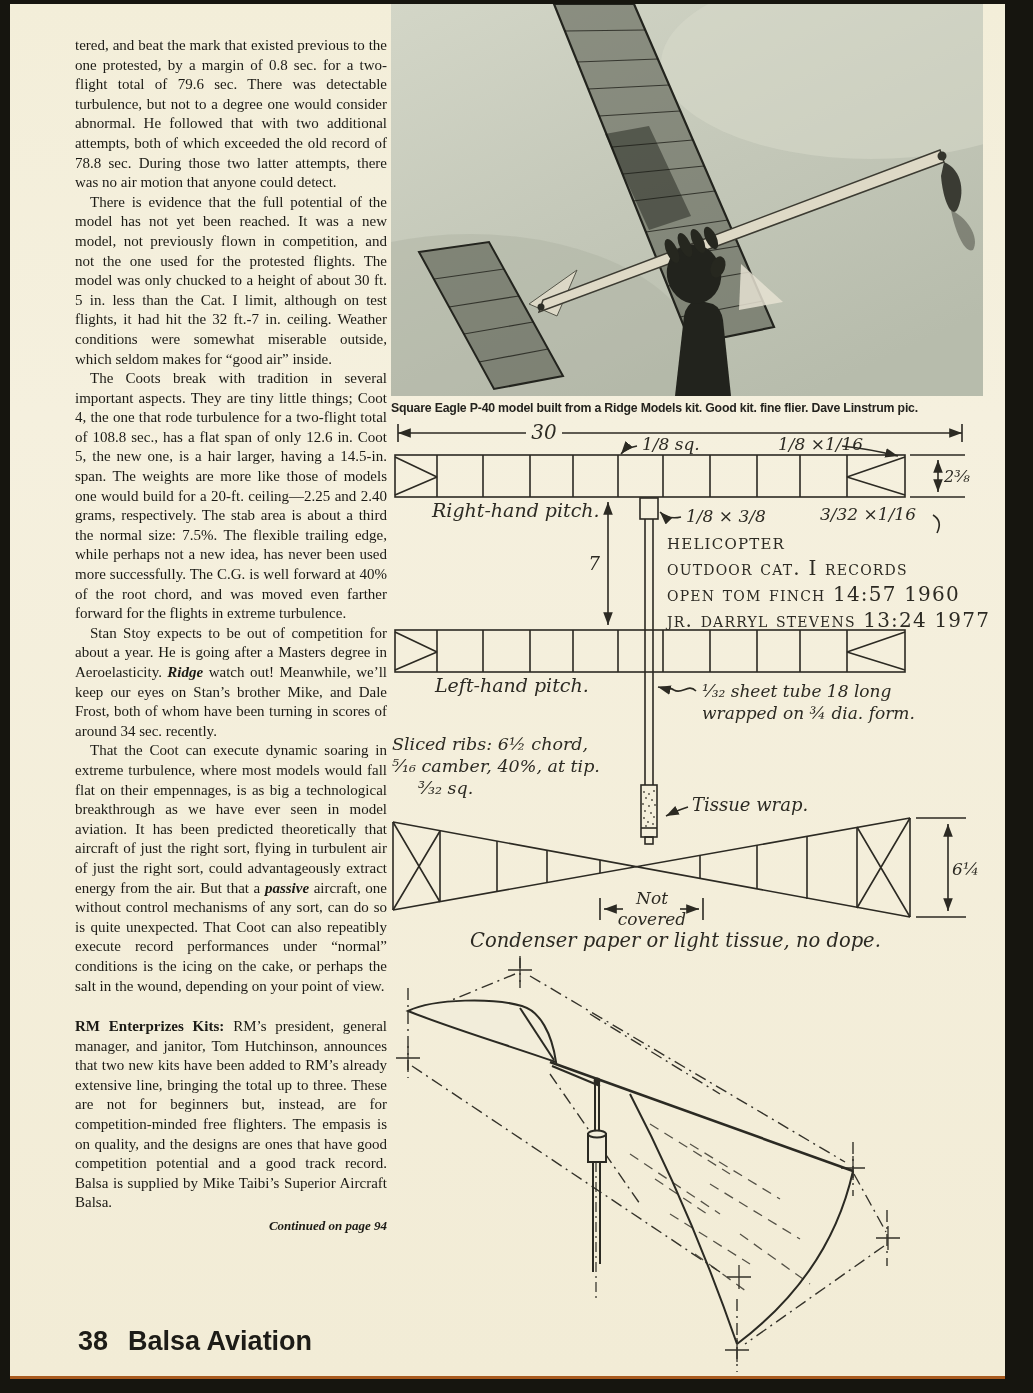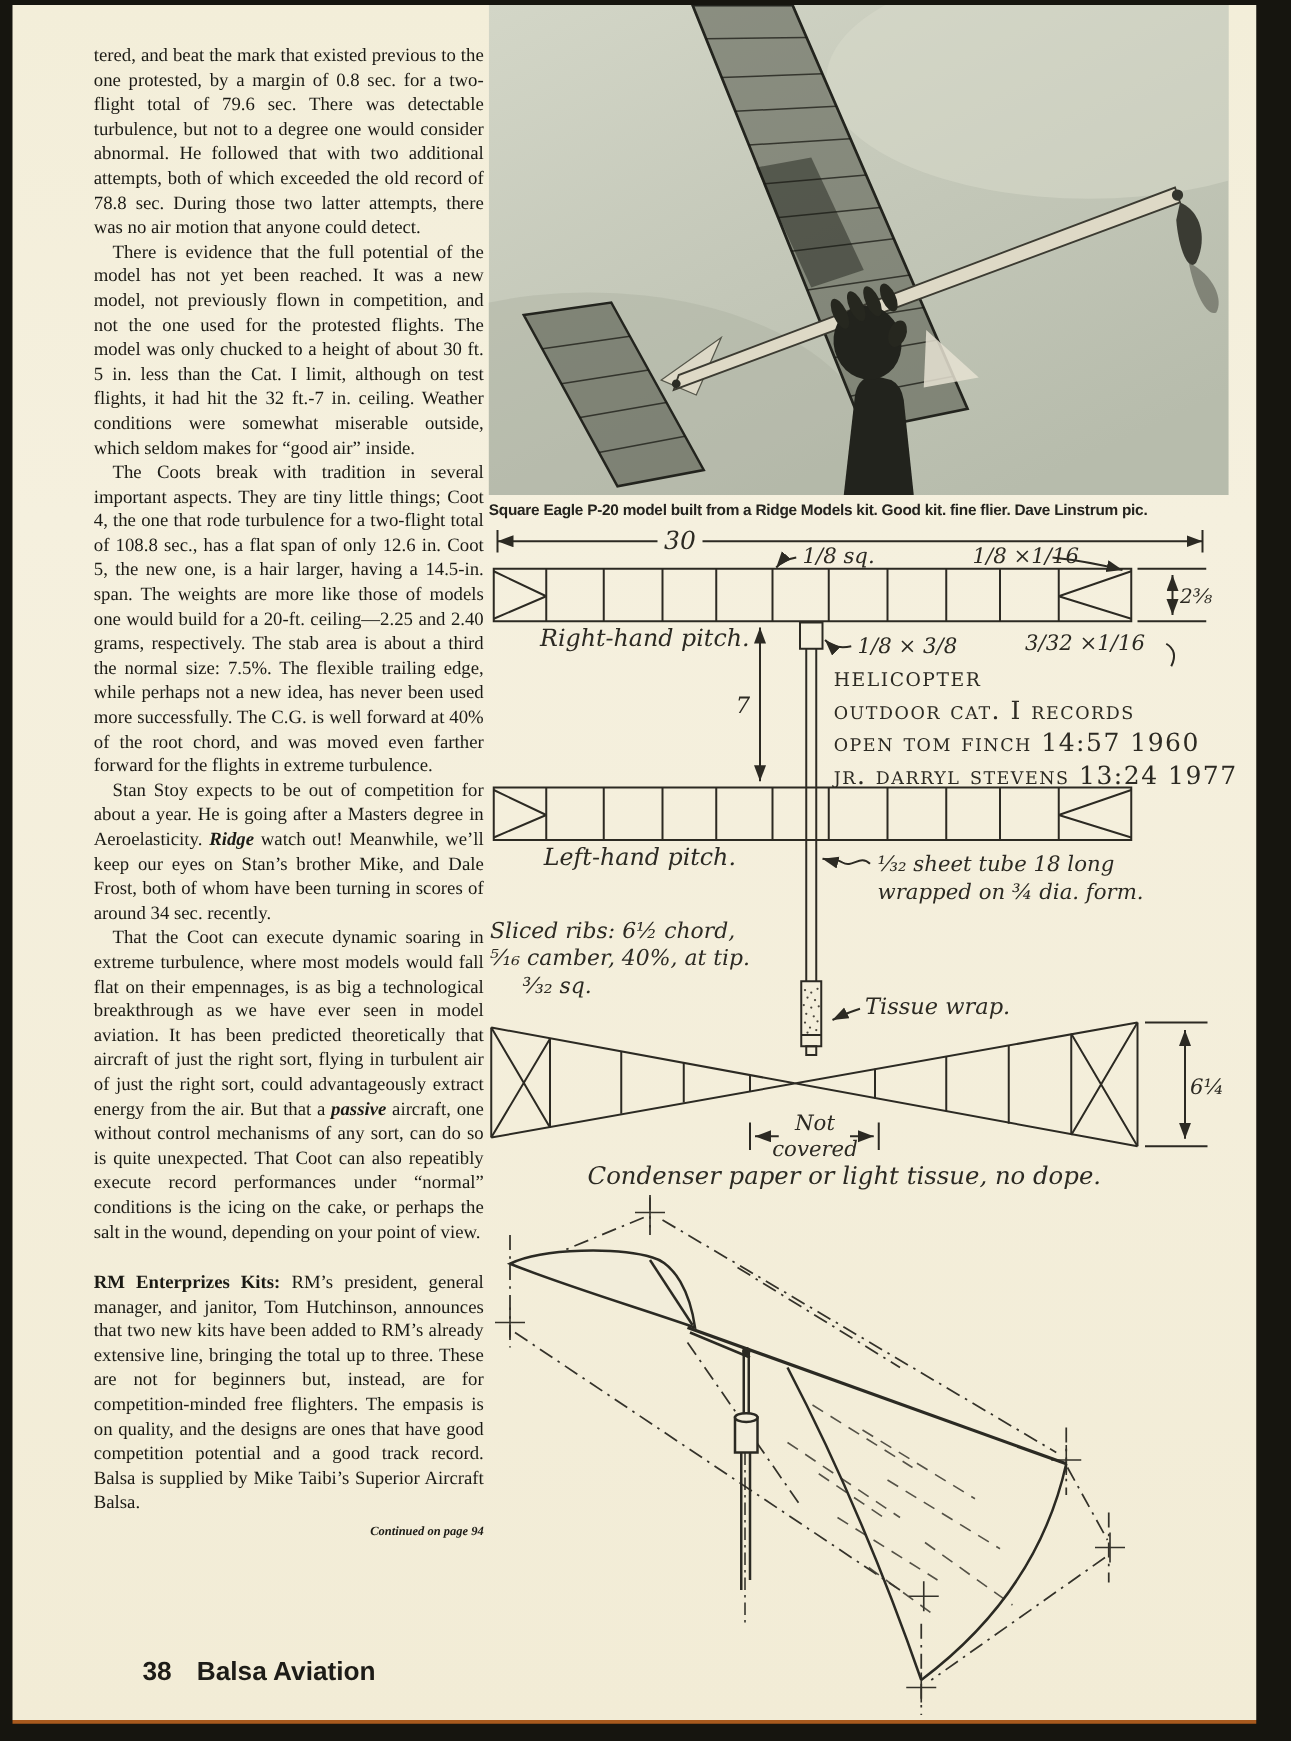--- a/index.html
+++ b/index.html
@@ -22,27 +22,27 @@
     font-size:15px;line-height:19.6px;color:#1b1a15;
     text-align:justify;
   }
   .article p{margin:0;}
   .article p.ind{text-indent:15px;}
   .article p.rm{margin-top:21px;}
   .article .em{font-style:italic;font-weight:bold;}
   .article .lead{font-weight:bold;}
   .continued{
     text-align:right;font-style:italic;font-weight:bold;
-    font-size:10px;margin-top:3px;
+    font-size:13px;margin-top:3px;
   }
   .footer{
     position:absolute;left:68px;top:1322px;width:320px;
     font-family:"Liberation Sans", sans-serif;
-    font-weight:bold;font-size:21px;color:#1d1c17;
-    display:flex;gap:20px;align-items:baseline;margin-left:36px;
+    font-weight:bold;font-size:27px;color:#1d1c17;
+    display:flex;gap:20px;align-items:baseline;
   }
   
   .photo-wrap{position:absolute;left:381px;top:0;width:592px;height:392px;}
   .caption{
     position:absolute;left:381px;top:397px;width:600px;
     font-family:"Liberation Sans", sans-serif;
     font-weight:bold;font-size:12.3px;letter-spacing:-0.2px;color:#24231e;
   }
   
   .plan-svg{position:absolute;left:380px;top:416px;}
@@ -116,21 +116,21 @@
         <ellipse cx="303" cy="270" rx="27" ry="30" transform="rotate(-15 303 270)"></ellipse>
         <ellipse cx="281" cy="247" rx="5.5" ry="13" transform="rotate(-25 281 247)" fill="#26271f"></ellipse>
         <ellipse cx="294" cy="241" rx="5.5" ry="13" transform="rotate(-25 294 241)" fill="#26271f"></ellipse>
         <ellipse cx="307" cy="237" rx="5.5" ry="13" transform="rotate(-25 307 237)" fill="#26271f"></ellipse>
         <ellipse cx="320" cy="234" rx="5.5" ry="12" transform="rotate(-25 320 234)" fill="#26271f"></ellipse>
         <ellipse cx="327" cy="263" rx="7" ry="11" transform="rotate(20 327 263)" fill="#26271f"></ellipse>
       </g>
     </svg>
   </div>
 
-  <div class="caption">Square Eagle P-20 model built from a Ridge Models kit. Good kit. fine flier. Dave Linstrum pic.</div>
+  <div class="caption">Square Eagle P-40 model built from a Ridge Models kit. Good kit. fine flier. Dave Linstrum pic.</div>
 
   <div class="article">
     <p>tered, and beat the mark that existed previous to the one protested, by a margin of 0.8 sec. for a two-flight total of 79.6 sec. There was detectable turbulence, but not to a degree one would consider abnormal. He followed that with two additional attempts, both of which exceeded the old record of 78.8 sec. During those two latter attempts, there was no air motion that anyone could detect.</p>
     <p class="ind">There is evidence that the full potential of the model has not yet been reached. It was a new model, not previously flown in competition, and not the one used for the protested flights. The model was only chucked to a height of about 30 ft. 5 in. less than the Cat. I limit, although on test flights, it had hit the 32 ft.-7 in. ceiling. Weather conditions were somewhat miserable outside, which seldom makes for “good air” inside.</p>
     <p class="ind">The Coots break with tradition in several important aspects. They are tiny little things; Coot 4, the one that rode turbulence for a two-flight total of 108.8 sec., has a flat span of only 12.6 in. Coot 5, the new one, is a hair larger, having a 14.5-in. span. The weights are more like those of models one would build for a 20-ft. ceiling—2.25 and 2.40 grams, respectively. The stab area is about a third the normal size: 7.5%. The flexible trailing edge, while perhaps not a new idea, has never been used more successfully. The C.G. is well forward at 40% of the root chord, and was moved even farther forward for the flights in extreme turbulence.</p>
     <p class="ind"><span>Stan Stoy expects to be out of competition for about a year. He is going after a Masters degree in Aeroelasticity. </span><span class="em">Ridge</span><span> watch out! Meanwhile, we’ll keep our eyes on Stan’s brother Mike, and Dale Frost, both of whom have been turning in scores of around 34 sec. recently.</span></p>
     <p class="ind"><span>That the Coot can execute dynamic soaring in extreme turbulence, where most models would fall flat on their empennages, is as big a technological breakthrough as we have ever seen in model aviation. It has been predicted theoretically that aircraft of just the right sort, flying in turbulent air of just the right sort, could advantageously extract energy from the air. But that a </span><span class="em">passive</span><span> aircraft, one without control mechanisms of any sort, can do so is quite unexpected. That Coot can also repeatibly execute record performances under “normal” conditions is the icing on the cake, or perhaps the salt in the wound, depending on your point of view.</span></p>
     <p class="rm"><span class="lead">RM Enterprizes Kits:</span><span> RM’s president, general manager, and janitor, Tom Hutchinson, announces that two new kits have been added to RM’s already extensive line, bringing the total up to three. These are not for beginners but, instead, are for competition-minded free flighters. The empasis is on quality, and the designs are ones that have good competition potential and a good track record. Balsa is supplied by Mike Taibi’s Superior Aircraft Balsa.</span></p>
     <div class="continued">Continued on page 94</div>
   </div>

